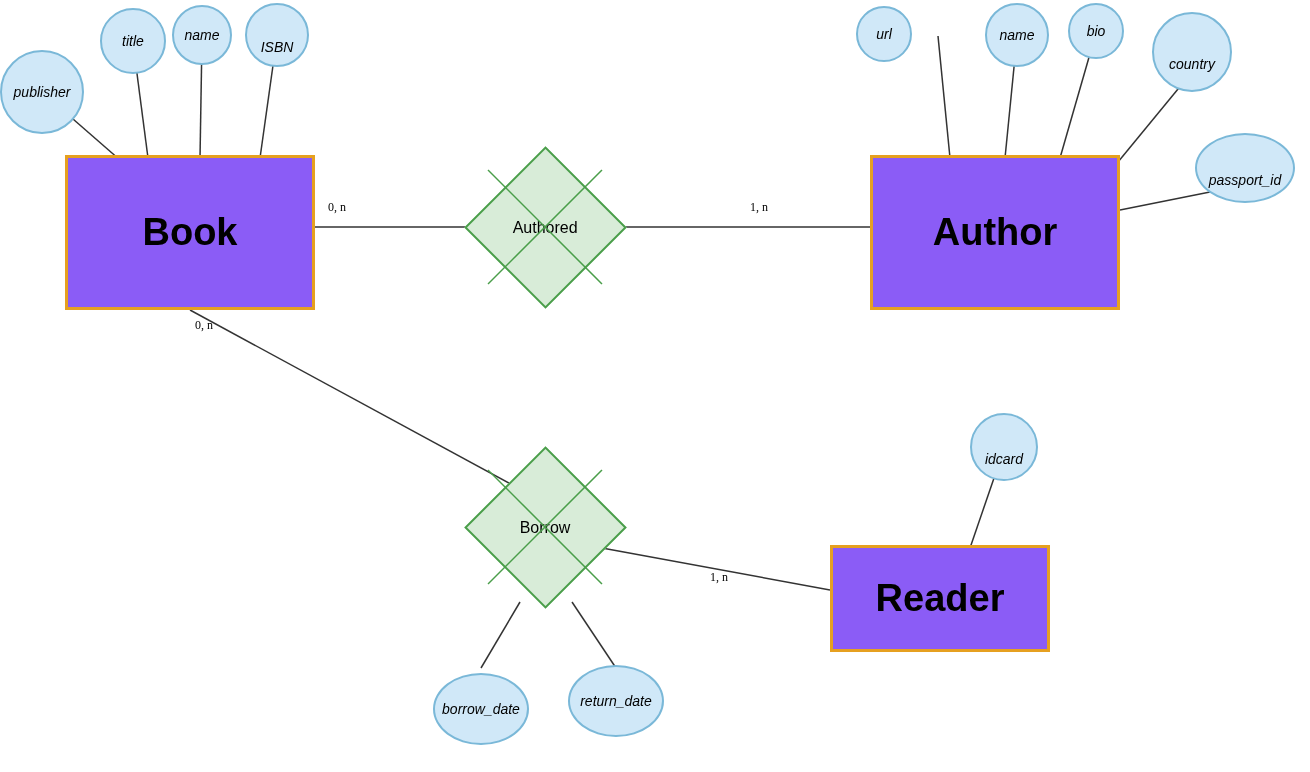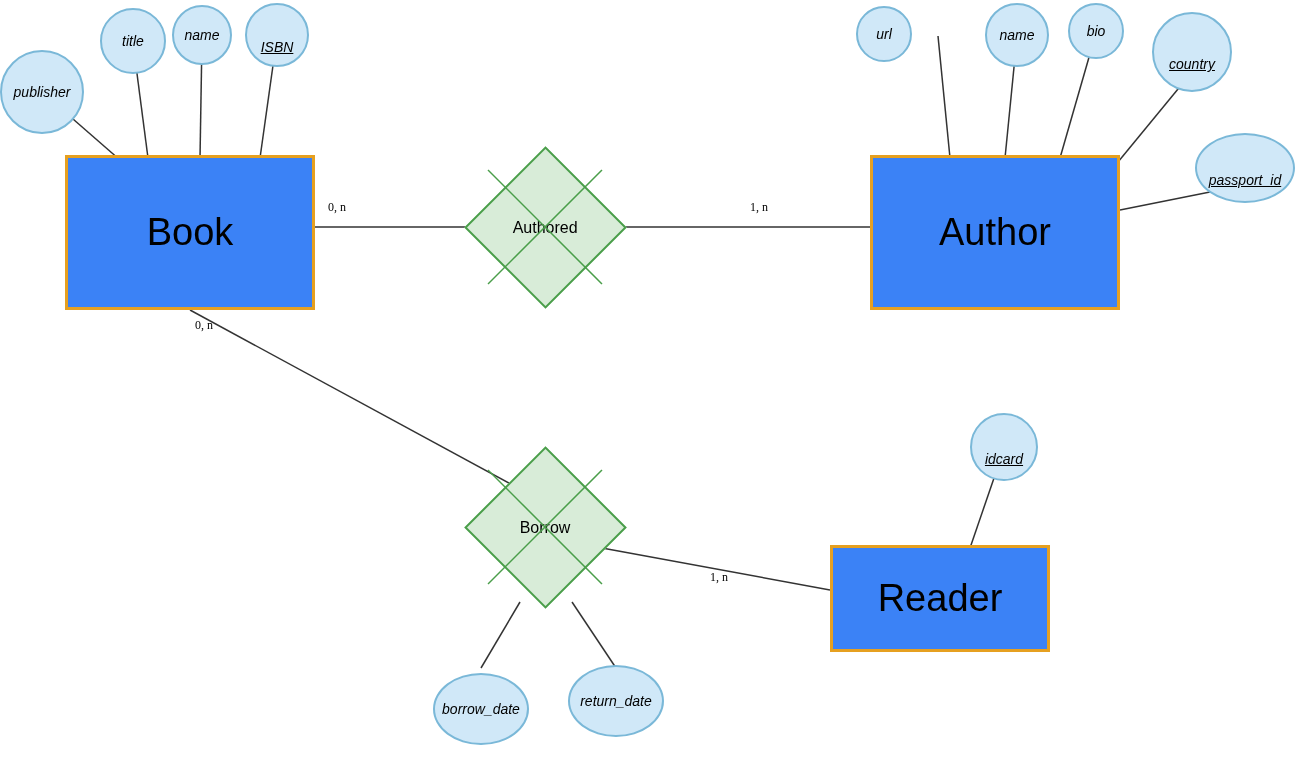--- a/index.html
+++ b/index.html
@@ -12,27 +12,27 @@
       position: relative;
     }
     svg {
       position: absolute;
       top: 0; left: 0;
       width: 1310px;
       height: 772px;
     }
     .entity-box {
       position: absolute;
-      background: #3b82f6;
+      background: #8b5cf6;
       border: 3px solid #e6a020;
       display: flex;
       align-items: center;
       justify-content: center;
       font-size: 38px;
-      font-weight: normal;
+      font-weight: bold;
       font-family: Arial, sans-serif;
     }
     .relation-diamond {
       position: absolute;
       background: #d8ecd8;
       border: 2.5px solid #4a9e4a;
       display: flex;
       align-items: center;
       justify-content: center;
       font-size: 16px;
@@ -55,21 +55,20 @@
       border-radius: 50%;
       display: flex;
       align-items: center;
       justify-content: center;
       font-size: 14px;
       font-style: italic;
       font-family: Arial, sans-serif;
       text-align: center;
     }
     .attr-circle.underline span {
-      text-decoration: underline;
       margin-top: 24px;
     }
     .cardinality {
       position: absolute;
       font-size: 12px;
       font-family: Liberation Serif, serif;
     }
   </style>
 </head>
 <body>

